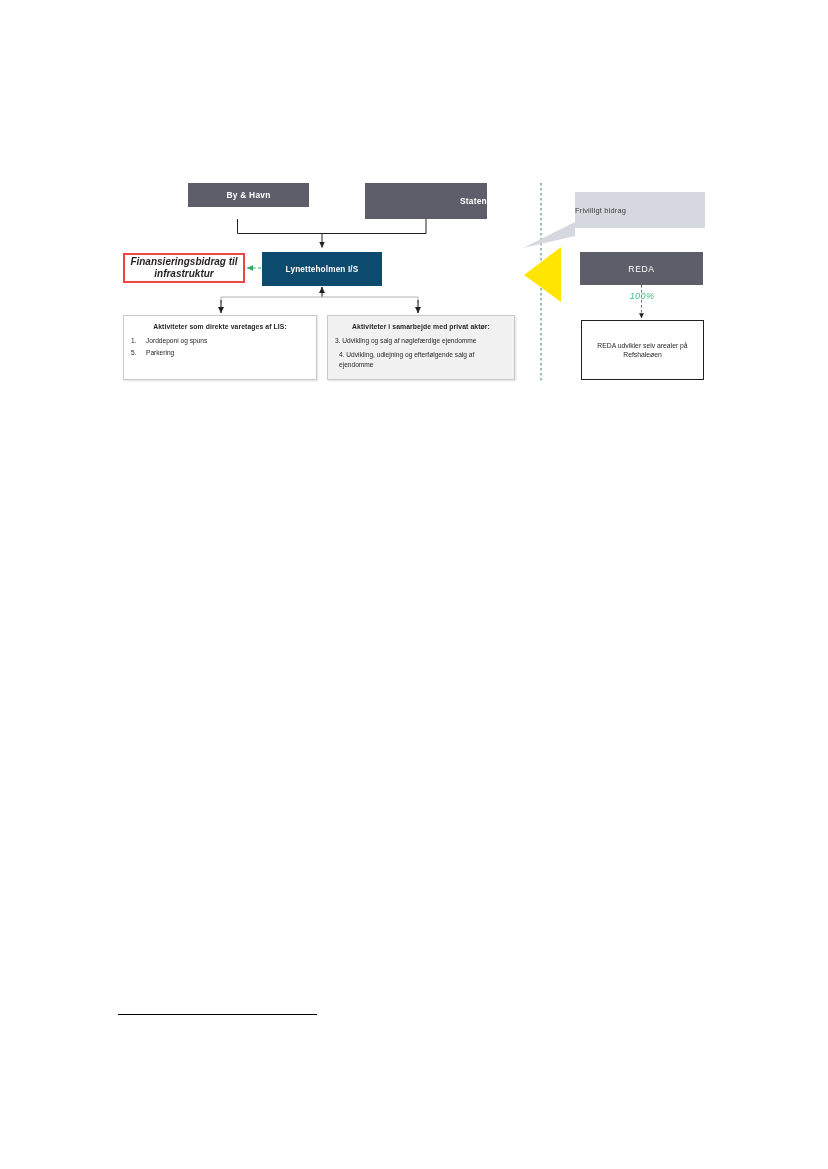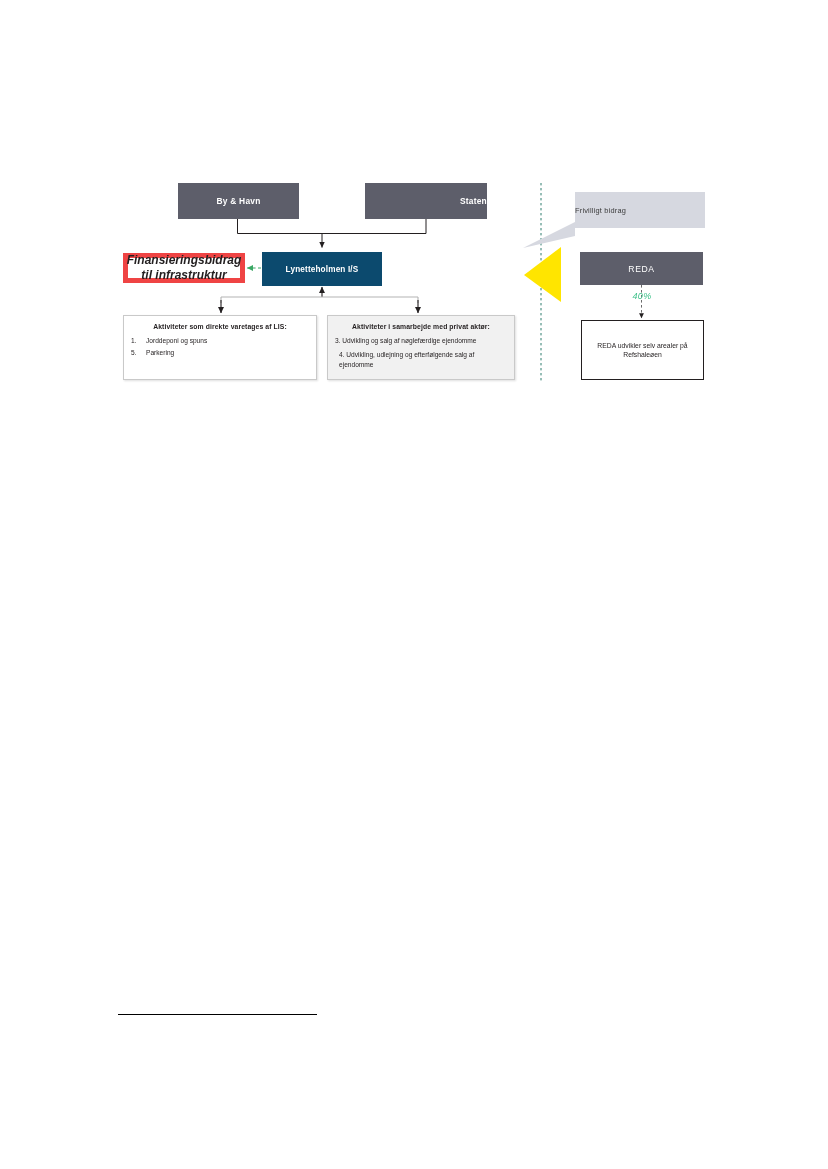--- a/index.html
+++ b/index.html
@@ -37,24 +37,24 @@
 
   
   .dark-box {
     background: #5d5e6a;
     color: #ffffff;
     font-size: 8.4px;
     font-weight: bold;
     letter-spacing: 0.25px;
   }
   #box-byhavn {
-    left: 178px;
+    left: 188px;
     top: 183px;
     width: 121px;
-    height: 36px;
+    height: 24px;
   }
   #box-staten {
     left: 365px;
     top: 183px;
     width: 122px;
     height: 36px;
     justify-content: flex-end;
   }
   #box-reda {
     left: 580px;
@@ -80,22 +80,22 @@
     letter-spacing: 0.15px;
   }
 
   
   #box-finansiering {
     left: 123px;
     top: 253px;
     width: 122px;
     height: 30px;
     background: #ffffff;
-    border: 5px solid #ef4444;
-    font-size: 12px;
+    border: 2px solid #ef4444;
+    font-size: 10px;
     font-style: italic;
     font-weight: bold;
     line-height: 1.25;
     color: #231f20;
   }
 
   
   .activity-box {
     position: absolute;
     box-sizing: border-box;
@@ -299,21 +299,21 @@
   <div id="callout-frivilligt">
     <div class="callout-body">
       <span>Frivilligt bidrag</span>
     </div>
   </div>
 
   <div class="node dark-box" id="box-reda">
     <span>REDA</span>
   </div>
 
-  <div id="label-100">40%</div>
+  <div id="label-100">100%</div>
 
   <div class="node" id="box-reda-develops">
     <span>REDA udvikler selv arealer på Refshaleøen</span>
   </div>
 
   <div id="footnote-rule"></div>
 
 </div>
 
 </body></html>

